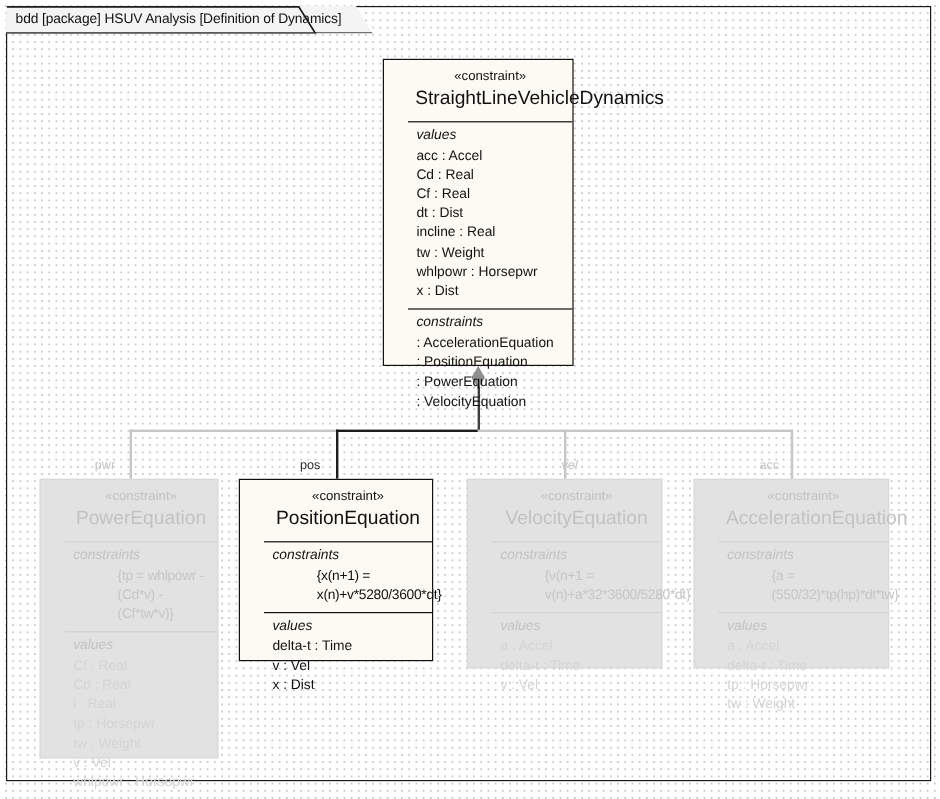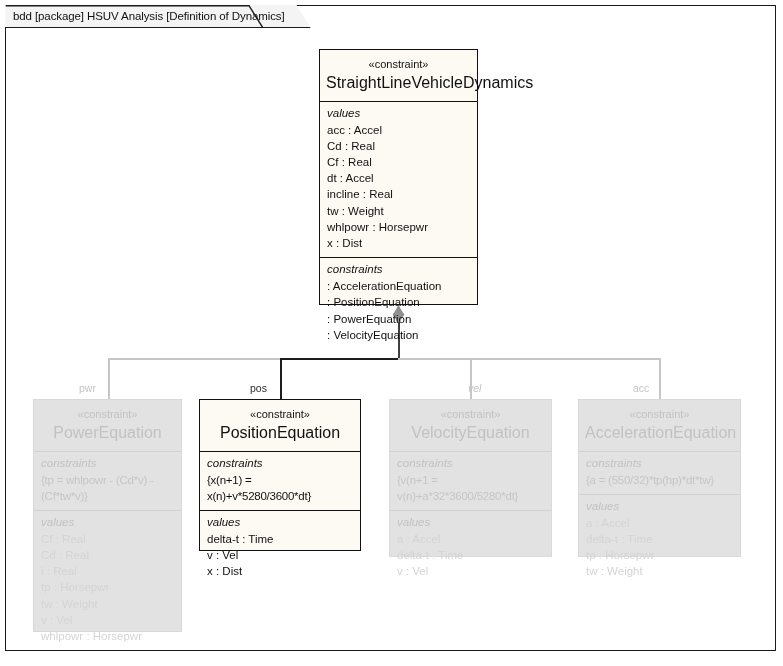--- a/index.html
+++ b/index.html
@@ -73,20 +73,21 @@
   }
 
   
   .block {
     position: absolute;
     box-sizing: border-box;
     border: 1.3px solid #111111;
     background: #fdfaf4;
     font-size: 11.5px;
     color: #111111;
+    padding-left: 20px;
   }
   .block .compartment {
     padding: 5px 7px 6px 7px;
     box-sizing: border-box;
   }
   .block .compartment + .compartment {
     border-top: 1.3px solid #111111;
   }
   .block .hdr {
     text-align: center;
@@ -110,20 +111,21 @@
   }
   .item {
     display: block;
     line-height: 1.41;
     white-space: nowrap;
   }
   .eq {
     display: block;
     line-height: 1.40;
     letter-spacing: -0.25px;
+    margin-left: 37px;
   }
 
   
   .block.faded {
     border: 1.3px solid #d9d9d9;
     background: #e2e2e2;
     color: #cfcfcf;
   }
   .block.faded .compartment + .compartment {
     border-top: 1.3px solid #d2d2d2;
@@ -208,21 +210,21 @@
 <div class="block" style="left:319px; top:49px; width:159px; height:256px;">
   <div class="compartment hdr">
     <span class="stereo">«constraint»</span>
     <span class="blockname">StraightLineVehicleDynamics</span>
   </div>
   <div class="compartment">
     <span class="cmp-title">values</span>
     <span class="item">acc : Accel</span>
     <span class="item">Cd : Real</span>
     <span class="item">Cf : Real</span>
-    <span class="item">dt : Accel</span>
+    <span class="item">dt : Dist</span>
     <span class="item">incline : Real</span>
     <span class="item">tw : Weight</span>
     <span class="item">whlpowr : Horsepwr</span>
     <span class="item">x : Dist</span>
   </div>
   <div class="compartment">
     <span class="cmp-title">constraints</span>
     <span class="item">: AccelerationEquation</span>
     <span class="item">: PositionEquation</span>
     <span class="item">: PowerEquation</span>

